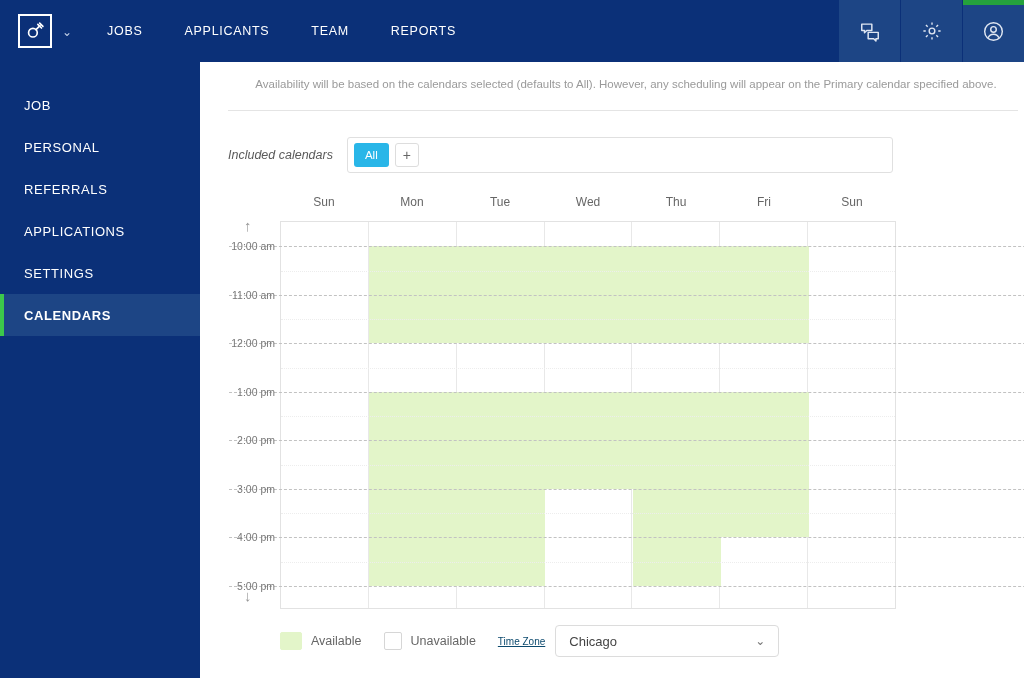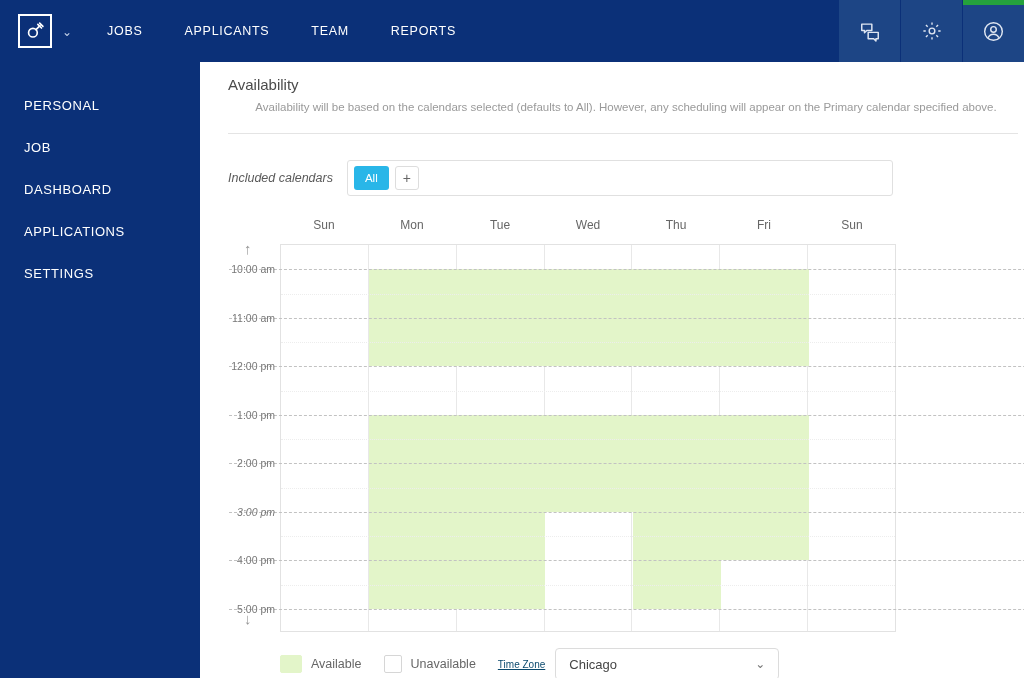--- a/index.html
+++ b/index.html
@@ -234,40 +234,42 @@
         <circle cx="12" cy="12" r="9.2"></circle>
         <circle cx="12" cy="9.8" r="2.9"></circle>
         <path d="M6.4 18.6c1.1-2.5 3.1-3.7 5.6-3.7s4.5 1.2 5.6 3.7"></path>
       </svg>
     </div>
   </div>
 </div>
 
 <div class="sidebar">
   <div class="side-item">
+    <span>JOB</span>
+  </div>
+  <div class="side-item">
     <span>PERSONAL</span>
   </div>
   <div class="side-item">
-    <span>JOB</span>
-  </div>
-  <div class="side-item">
-    <span>DASHBOARD</span>
+    <span>REFERRALS</span>
   </div>
   <div class="side-item">
     <span>APPLICATIONS</span>
   </div>
   <div class="side-item">
     <span>SETTINGS</span>
+  </div>
+  <div class="side-item active">
+    <span>CALENDARS</span>
   </div>
 </div>
 
 <div class="main">
   <div class="main-inner">
 
-    <div class="section-title">Availability</div>
     <div class="section-desc">Availability will be based on the calendars selected (defaults to All). However, any scheduling will appear on the Primary calendar specified above.</div>
     <div class="hr"></div>
 
     <div class="inc-row">
       <div class="inc-label">Included calendars</div>
       <div class="inc-box">
         <div class="chip-all">All</div>
         <div class="chip-add">+</div>
       </div>
     </div>
@@ -314,21 +316,21 @@
             <div class="time-lab" style="top: 24.25px;">10:00 am</div>
             <div class="hour-line" style="top: 72.75px;"></div>
             <div class="time-lab" style="top: 72.75px;">11:00 am</div>
             <div class="hour-line" style="top: 121.25px;"></div>
             <div class="time-lab" style="top: 121.25px;">12:00 pm</div>
             <div class="hour-line" style="top: 169.75px;"></div>
             <div class="time-lab" style="top: 169.75px;">1:00 pm</div>
             <div class="hour-line" style="top: 218.25px;"></div>
             <div class="time-lab" style="top: 218.25px;">2:00 pm</div>
             <div class="hour-line" style="top: 266.75px;"></div>
-            <div class="time-lab" style="top: 266.75px; font-style: italic;">3:00 pm</div>
+            <div class="time-lab" style="top: 266.75px;">3:00 pm</div>
             <div class="hour-line" style="top: 315.25px;"></div>
             <div class="time-lab" style="top: 315.25px;">4:00 pm</div>
             <div class="hour-line" style="top: 363.75px;"></div>
             <div class="time-lab" style="top: 363.75px;">5:00 pm</div>
             <div class="half-line" style="top: 48.5px;"></div>
             <div class="half-line" style="top: 97px;"></div>
             <div class="half-line" style="top: 145.5px;"></div>
             <div class="half-line" style="top: 194px;"></div>
             <div class="half-line" style="top: 242.5px;"></div>
             <div class="half-line" style="top: 291px;"></div>

